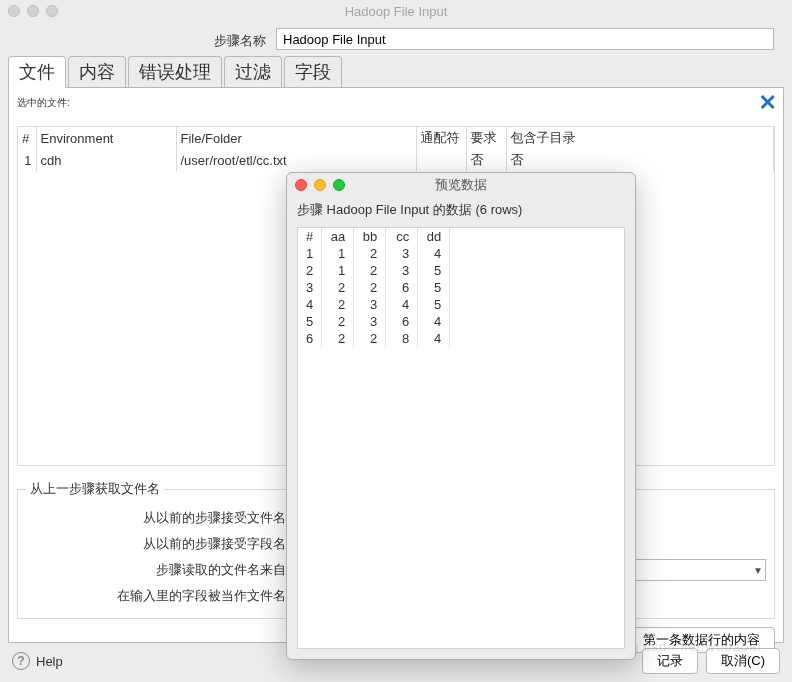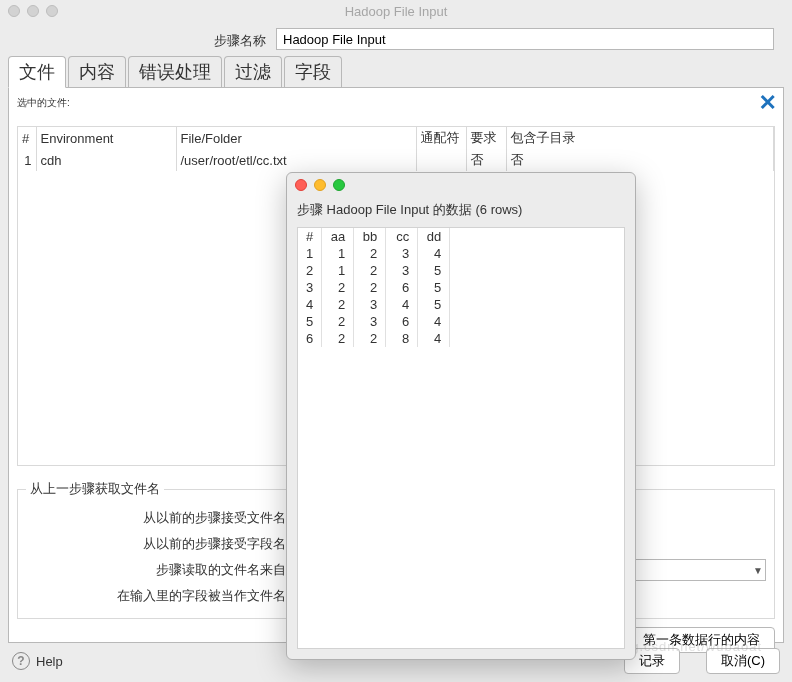--- a/index.html
+++ b/index.html
@@ -311,35 +311,36 @@
         <button class="btn">第一条数据行的内容</button>
       </div>
     </div>
   </div>
 
   <div class="bottom-bar">
     <div class="help">
       <span class="help-icon">?</span>
       <span>Help</span>
     </div>
-    <div style="display:flex; gap:26px;">
+    <div style="display:flex; gap:8px;">
       <button class="btn">记录</button>
       <button class="btn">取消(C)</button>
     </div>
   </div>
 
   <div class="watermark">https://blog.csdn.net/wubaoat</div>
 
   <div class="dialog">
     <div class="dtitlebar">
       <div class="dtraffic">
         <div class="dtl red"></div>
         <div class="dtl yel"></div>
         <div class="dtl grn"></div>
       </div>
+      <div class="dtitle">预览数据</div>
     </div>
     <div class="sub">步骤 Hadoop File Input 的数据  (6 rows)</div>
     <div class="data-table-wrapper">
       <table class="data-table">
         <thead>
           <tr>
             <th class="col-idx">#</th>
             <th class="col-d">aa</th>
             <th class="col-d">bb</th>
             <th class="col-d">cc</th>

